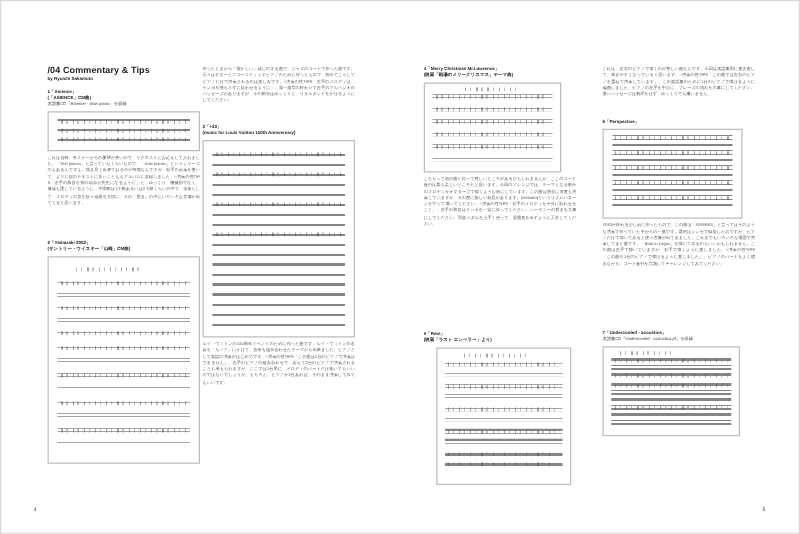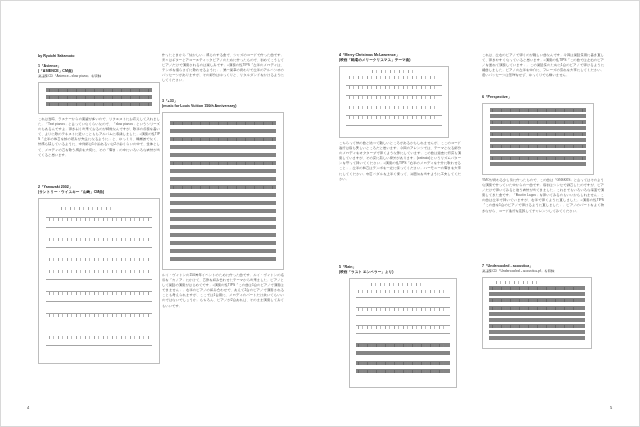--- a/index.html
+++ b/index.html
@@ -29,20 +29,21 @@
   .page-num { position:absolute; font-size: 4px; color:#333; top: 404px; }
 </style>
 </head>
 <body>
 
 <div class="spread">
   <div class="page-left-edge"></div>
   <div class="page-right-edge"></div>
 
   <div class="col col1">
+    <div class="title">/04 Commentary &amp; Tips</div>
     <div class="byline">by Ryuichi Sakamoto</div>
 
     <div class="sec-h">1「Asience」</div>
     <div class="sec-h2">(「ASIENCE」CM曲)</div>
     <div class="cap">楽譜集CD『Asience - slow piano』を収録</div>
     <div class="score" style="height:30px;">
       <div class="staff dense" style="top:5px;"></div>
       <div class="notes" style="top:6px;"></div>
       <div class="staff dense" style="top:12px;"></div>
       <div class="notes" style="top:13px;"></div>

